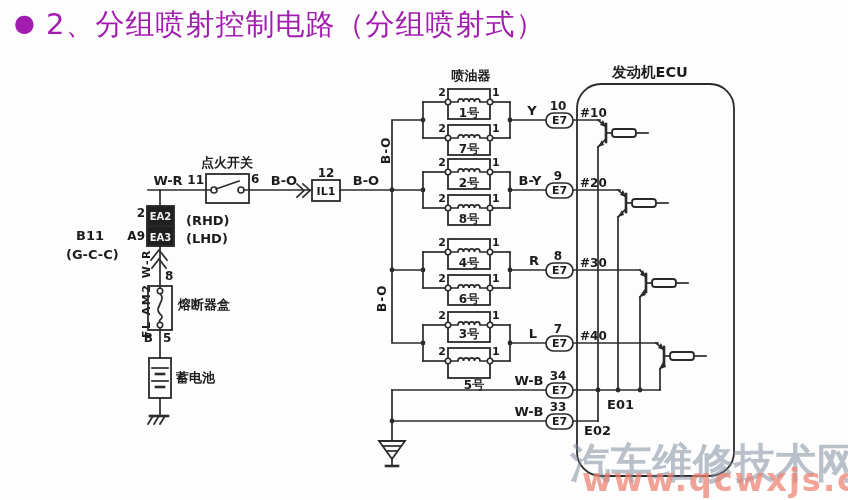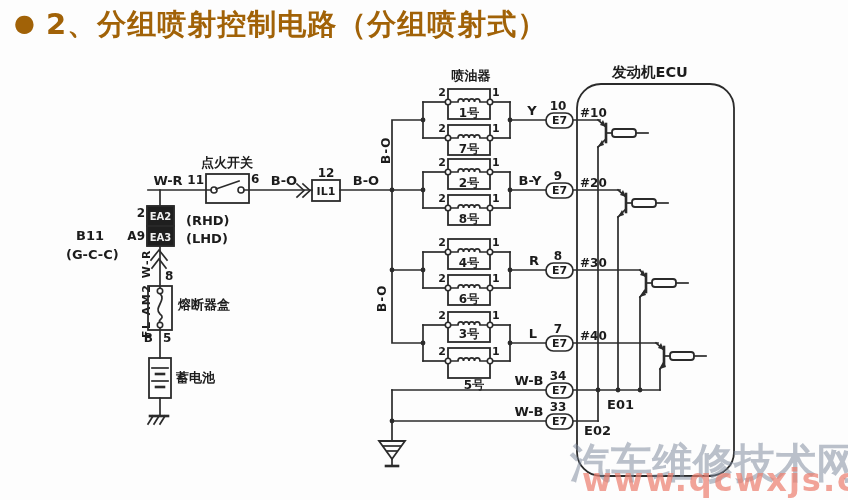--- a/index.html
+++ b/index.html
@@ -1,19 +1,19 @@
 <!DOCTYPE html>
 <html><head>
 <meta charset="utf-8">
 <style>
   html,body{margin:0;padding:0;}
   #stage{position:relative;width:848px;height:500px;background:#fdfdfd;overflow:hidden;
          font-family:"DejaVu Sans",sans-serif;}
-  #title{position:absolute;left:14px;top:5px;font-size:29px;font-weight:bold;
-         color:#a16207;letter-spacing:1px;white-space:nowrap;}
+  #title{position:absolute;left:14px;top:5px;font-size:29px;font-weight:normal;
+         color:#a21caf;letter-spacing:1px;white-space:nowrap;}
   #title .bullet{font-size:24px;vertical-align:3px;margin-right:10px;}
   svg{position:absolute;left:0;top:0;}
   svg text{fill:#1c1c1c;font-family:"DejaVu Sans",sans-serif;font-weight:600;}
   .ln{stroke:#2b2b2b;stroke-width:1.7;fill:none;stroke-linecap:square;}
   .thk{stroke-width:2.6;}
   .bx{fill:none;stroke:#2b2b2b;stroke-width:1.8;}
   .dot{fill:#2b2b2b;}
   .term{fill:#ffffff;stroke:#2b2b2b;stroke-width:1.6;}
   .arr{fill:#2b2b2b;stroke:none;}
   .cell{fill:#1f1f1f;stroke:#1f1f1f;}

